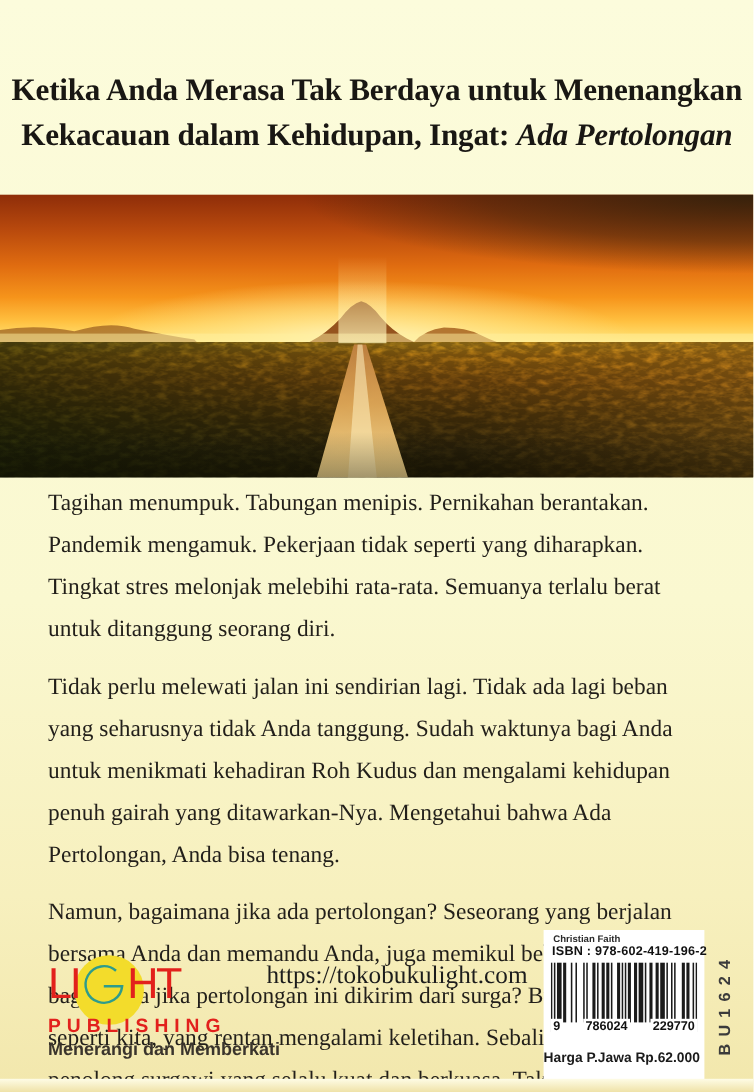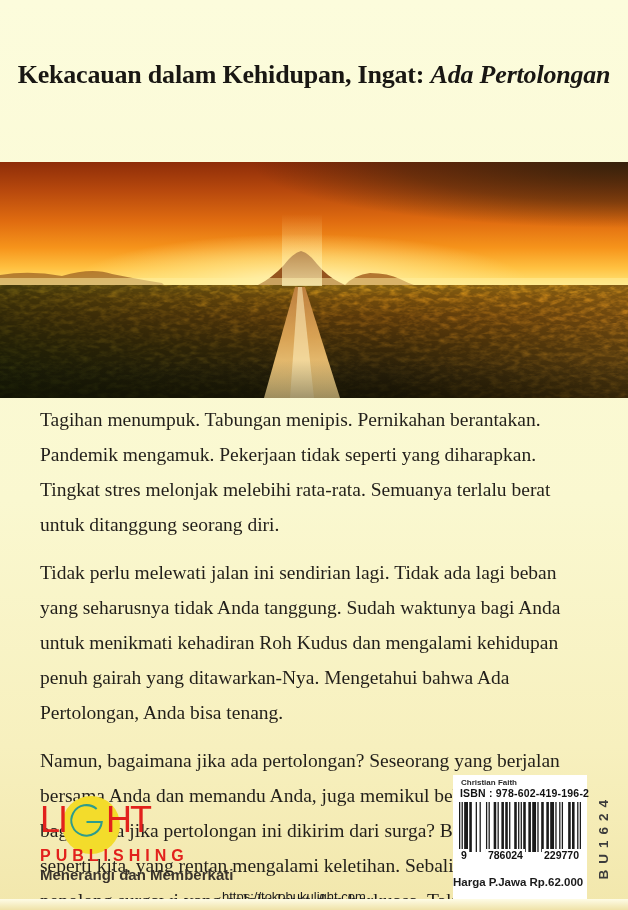--- a/index.html
+++ b/index.html
@@ -30,22 +30,22 @@
   .logo-word .gsvg{display:inline-block;width:37px;height:44px;margin:2px 1px 0 2px;}
   .logo-sub{
     position:absolute;left:0;top:52px;font-family:"Liberation Sans",sans-serif;
     font-weight:700;font-size:16px;letter-spacing:5px;color:#E2211C;white-space:nowrap;
   }
   .logo-tag{
     position:absolute;left:0;top:71px;font-family:"Liberation Sans",sans-serif;
     font-weight:bold;font-size:15px;color:#3A342C;white-space:nowrap;
   }
   .site-url{
-    position:absolute;left:222px;top:889px;font-family:Liberation Sans, sans-serif;
-    font-size:13px;color:#1c1c1c;text-decoration:none;
+    position:absolute;left:222px;top:800px;font-family:Liberation Serif, serif;
+    font-size:21px;color:#1c1c1c;text-decoration:none;
   }
   .sticker{
     position:absolute;left:453px;top:775px;width:134px;height:154px;background:#ffffff;
     font-family:"Liberation Sans",sans-serif;color:#111;
   }
   .sticker .cat{position:absolute;left:8px;top:3px;font-size:8px;font-weight:600;color:#2a2a2a;}
   .sticker .isbn{position:absolute;left:7px;top:12px;font-size:10.5px;font-weight:bold;letter-spacing:0.2px;white-space:nowrap;}
   .sticker svg.bars{position:absolute;left:6px;top:27px;}
   .sticker .digits{
     position:absolute;left:6px;top:74px;width:122px;display:flex;justify-content:space-between;
@@ -69,20 +69,21 @@
     position:absolute;left:0;top:899px;width:628px;height:11px;
     background:linear-gradient(180deg,#FEFCE6 0%,#EFE2A8 100%);
   }
 </style>
 </head>
 <body>
 
 <div class="page">
 
   <div class="headline">
+    <div>Ketika Anda Merasa Tak Berdaya untuk Menenangkan</div>
     <div><span>Kekacauan dalam Kehidupan, Ingat: </span><em>Ada Pertolongan</em></div>
   </div>
 
   <svg class="photo" viewBox="0 0 628 236" preserveAspectRatio="none">
     <defs>
       <linearGradient id="sky" x1="0" y1="0" x2="0" y2="1">
         <stop offset="0%" stop-color="#8E2D09"></stop>
         <stop offset="22%" stop-color="#B8490D"></stop>
         <stop offset="45%" stop-color="#E06C10"></stop>
         <stop offset="65%" stop-color="#F6941B"></stop>

